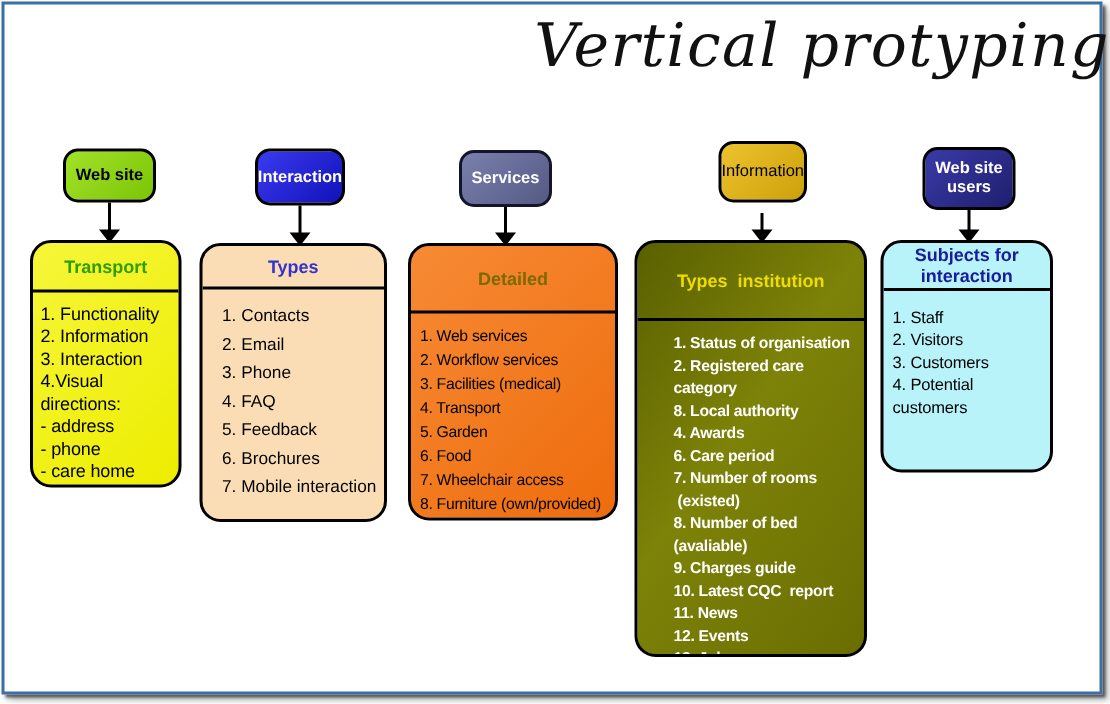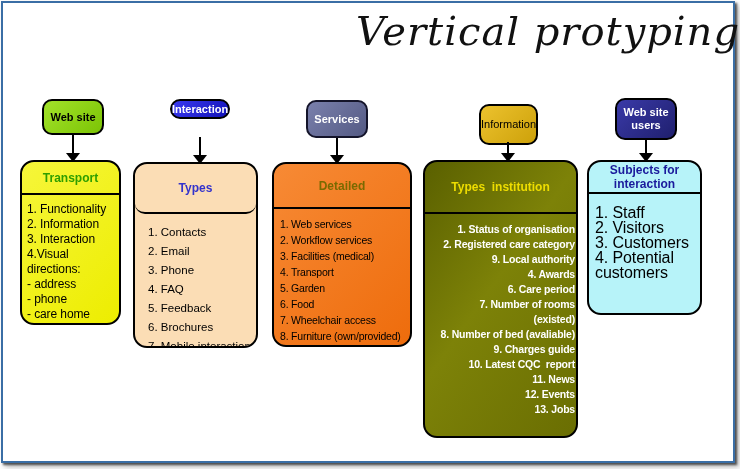--- a/index.html
+++ b/index.html
@@ -22,23 +22,23 @@
     font-size:40px;color:#111;letter-spacing:1px;
   }
 
   
   .pill{
     position:absolute;border:2px solid #000;border-radius:10px;
     display:flex;align-items:center;justify-content:center;text-align:center;
     font-size:11px;font-weight:bold;line-height:13px;padding:0 2px;box-sizing:border-box;
   }
   .p1{left:42px;top:99px;width:62px;height:36px;background:linear-gradient(135deg,#a2e22a,#7cc405);color:#000;}
-  .p2{left:170px;top:99px;width:60px;height:20px;background:linear-gradient(135deg,#3a3af0,#1212b8);color:#fff;}
+  .p2{left:170px;top:99px;width:60px;height:38px;background:linear-gradient(135deg,#3a3af0,#1212b8);color:#fff;}
   .p3{left:306px;top:100px;width:62px;height:38px;background:linear-gradient(135deg,#7a80ac,#545a84);color:#fff;border-color:#14142a;}
-  .p4{left:479px;top:104px;width:59px;height:41px;background:linear-gradient(135deg,#ecc22e,#cda10a);color:#000;font-weight:normal;}
+  .p4{left:479px;top:94px;width:59px;height:41px;background:linear-gradient(135deg,#ecc22e,#cda10a);color:#000;font-weight:normal;}
   .p5{left:615px;top:98px;width:62px;height:42px;background:linear-gradient(135deg,#3a3aa8,#1f1f6e);color:#fff;}
 
   
   .arrow{position:absolute;width:14px;}
   .a1{left:66px;top:135px;height:27px;}
   .a2{left:193px;top:137px;height:27px;}
   .a3{left:330px;top:138px;height:26px;}
   .a4{left:501px;top:142px;height:20px;}
   .a5{left:639px;top:140px;height:22px;}
   .arrow-line{position:absolute;left:6px;top:0;bottom:6px;width:2px;background:#000;}
@@ -56,34 +56,34 @@
     white-space:pre-wrap;box-sizing:border-box;
   }
   .box-list{box-sizing:border-box;}
   .li{white-space:pre-wrap;}
 
   .b1{left:20px;top:160px;width:101px;height:165px;background:linear-gradient(135deg,#f6f63a,#eded00);}
   .b1 .box-title{height:33px;color:#2f9e00;}
   .b1 .box-list{padding:7px 1px 0 5px;font-size:12px;line-height:15px;color:#000;letter-spacing:-0.1px;}
 
   .b2{left:133px;top:162px;width:125px;height:186px;background:#fbddb5;}
-  .b2 .box-title{height:50px;color:#3333cc;border-radius:10px;}
+  .b2 .box-title{height:29px;color:#3333cc;}
   .b2 .box-list{padding:9px 2px 0 13px;font-size:11.5px;line-height:19px;color:#000;}
 
   .b3{left:272px;top:162px;width:140px;height:185px;background:linear-gradient(135deg,#f78a35,#ee6c0c);}
   .b3 .box-title{height:45px;color:#7a6a00;}
   .b3 .box-list{padding:7px 1px 0 6px;font-size:10.5px;line-height:16px;color:#000;letter-spacing:-0.2px;}
 
   .b4{left:423px;top:160px;width:155px;height:278px;background:linear-gradient(125deg,#5a6000,#7d8208 45%,#6a6e02);}
   .b4 .box-title{height:52px;color:#eedd00;}
-  .b4 .box-list{padding:8px 1px 0 9px;font-size:10.5px;line-height:15px;color:#ffffff;font-weight:bold;letter-spacing:-0.2px;text-align:right;}
+  .b4 .box-list{padding:8px 1px 0 24px;font-size:10.5px;line-height:15px;color:#ffffff;font-weight:bold;letter-spacing:-0.2px;}
 
   .b5{left:587px;top:160px;width:115px;height:155px;background:#b7f3f9;}
   .b5 .box-title{height:32px;color:#1a1a9c;line-height:14px;}
-  .b5 .box-list{padding:11px 1px 0 6px;font-size:16px;line-height:15px;color:#000;letter-spacing:-0.1px;}
+  .b5 .box-list{padding:11px 1px 0 6px;font-size:11px;line-height:15px;color:#000;letter-spacing:-0.1px;}
 </style>
 </head>
 <body>
 
 <div class="frame"></div>
 
 <div class="stage">
 
   <div class="diagram-title">Vertical protyping</div>
 
@@ -154,21 +154,21 @@
   </div>
   <div class="arrow a4">
     <div class="arrow-line"></div>
     <div class="arrow-head"></div>
   </div>
   <div class="box b4">
     <div class="box-title">Types  institution</div>
     <div class="box-list">
         <div class="li">1. Status of organisation</div>
         <div class="li">2. Registered care category</div>
-        <div class="li">9. Local authority</div>
+        <div class="li">8. Local authority</div>
         <div class="li">4. Awards</div>
         <div class="li">6. Care period</div>
         <div class="li">7. Number of rooms</div>
         <div class="li"> (existed)</div>
         <div class="li">8. Number of bed (avaliable)</div>
         <div class="li">9. Charges guide</div>
         <div class="li">10. Latest CQC  report</div>
         <div class="li">11. News</div>
         <div class="li">12. Events</div>
         <div class="li">13. Jobs</div>

